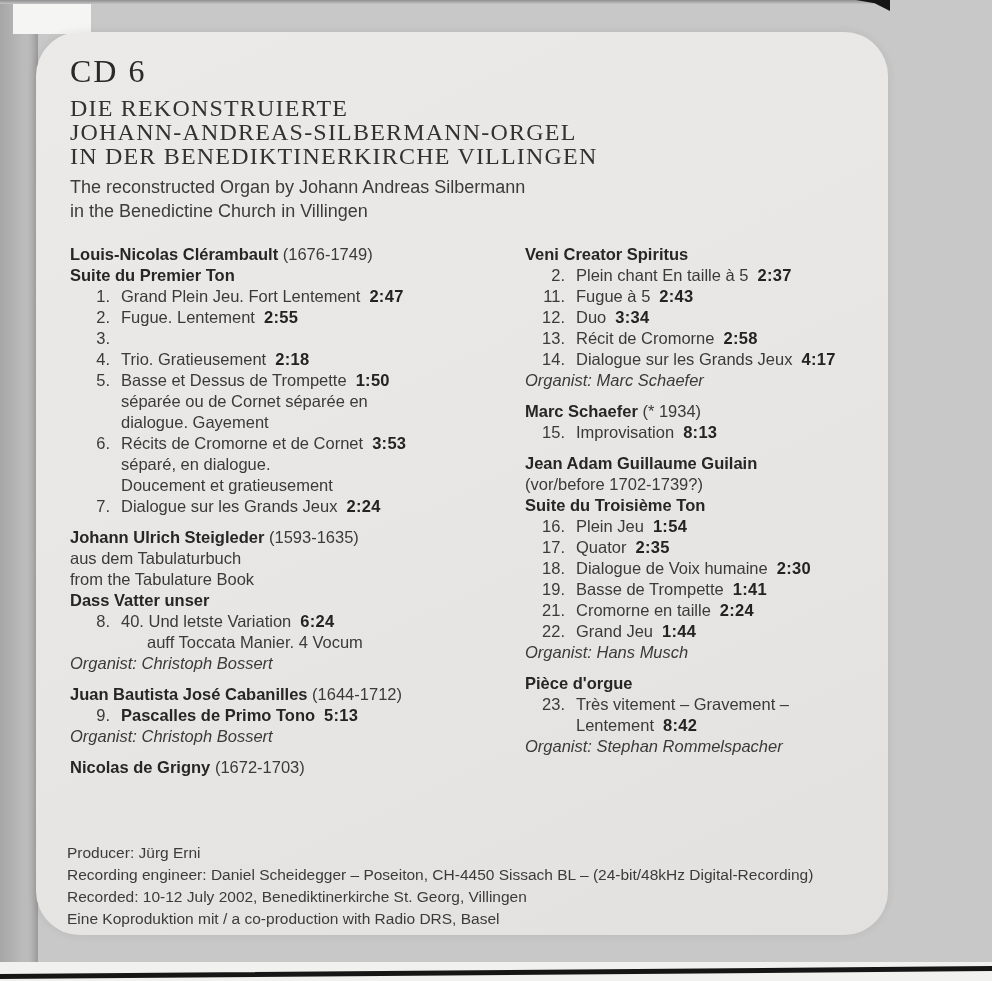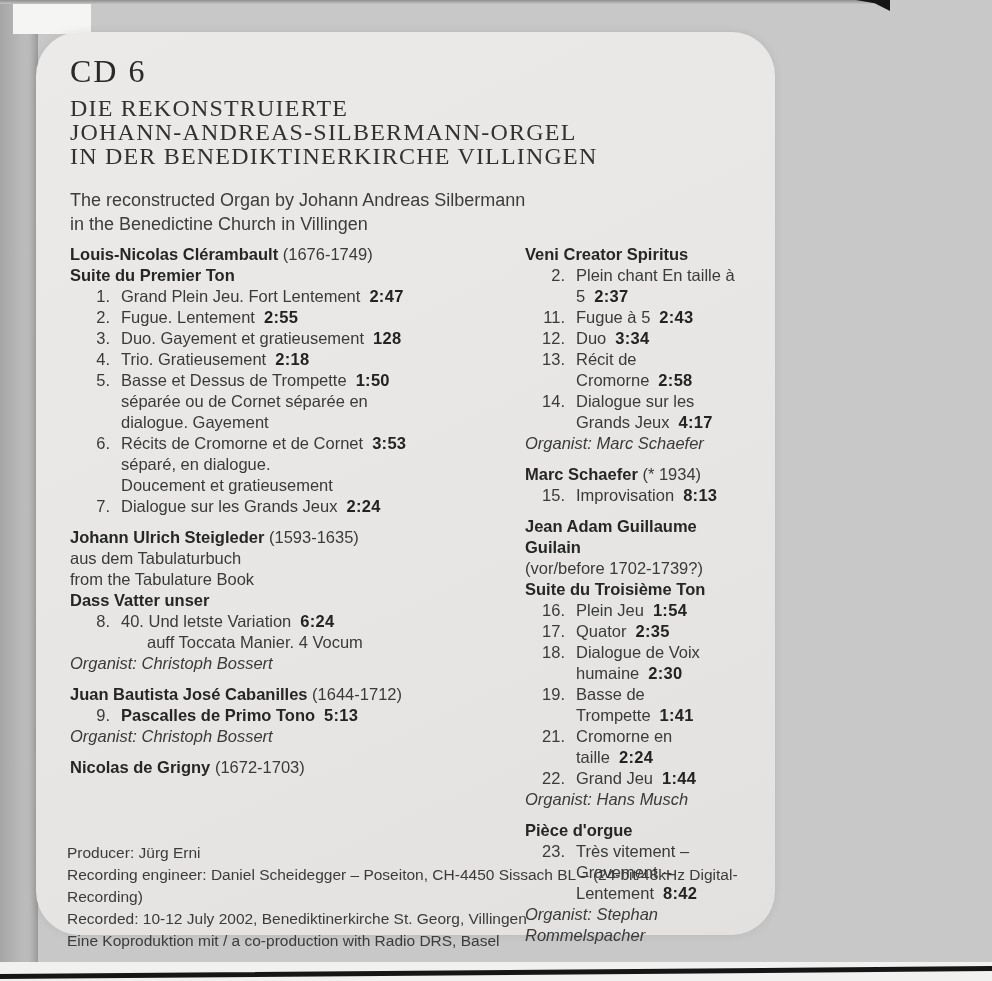--- a/index.html
+++ b/index.html
@@ -18,33 +18,33 @@
   .top-white{position:absolute;left:13px;top:0;width:78px;height:34px;background:#f5f5f3;}
   .top-edge{position:absolute;left:0;top:0;width:886px;height:4px;
     background:linear-gradient(to bottom,#8f8f8f,#c4c4c4);}
   .top-wedge{position:absolute;left:856px;top:0;width:34px;height:11px;background:#151515;
     clip-path:polygon(0 0,100% 0,100% 100%,55% 30%);}
   .bottom-strip{position:absolute;left:0;top:962px;width:992px;height:19px;background:#f1f1ef;}
   .bottom-line{position:absolute;left:-4px;top:8px;width:1002px;height:5px;background:#161616;
     transform:rotate(-0.45deg);border-radius:3px;}
   
   .card{
-    position:absolute;left:36px;top:32px;width:739px;height:903px;
+    position:absolute;left:36px;top:32px;width:852px;height:903px;
     border-radius:44px;
     background:linear-gradient(155deg,#ebeae8 0%,#e7e6e4 55%,#e2e1df 100%);
     box-shadow:0 0 10px rgba(0,0,0,.08);
     color:#3a3a3a;
   }
   .header{position:absolute;left:34px;top:22px;right:26px;}
   .cd{font-family:"Liberation Serif","DejaVu Serif",serif;font-size:32px;color:#2a2a2a;
       letter-spacing:2px;line-height:34px;}
   .title{margin-top:8px;}
   .tl{font-family:"Liberation Serif","DejaVu Serif",serif;font-size:24px;line-height:24px;
       letter-spacing:1.2px;color:#333230;white-space:nowrap;}
-  .subtitle{margin-top:20px;}
+  .subtitle{margin-top:7px;}
   .sl{font-size:18px;line-height:24px;color:#3c3c3c;}
   
   .cols{position:absolute;left:34px;top:212px;right:24px;display:flex;gap:24px;}
   .colL{width:431px;flex:0 0 431px;}
   .colR{flex:1;}
   .section{margin-bottom:10px;}
   .head{font-size:16.5px;line-height:21px;color:#3a3a3a;}
   .seg.b{font-weight:bold;color:#262626;}
   .track{display:flex;font-size:16.5px;line-height:21px;}
   .tnum{flex:0 0 40px;text-align:right;margin-right:11px;color:#3a3a3a;}
@@ -92,23 +92,20 @@
               </span>
             </div>
             <div class="track">
               <span class="tnum">2.</span>
               <span class="tbody">
                 <div class="tline"><span class="seg">Fugue. Lentement</span><span class="seg time">2:55</span></div>
               </span>
             </div>
             <div class="track">
               <span class="tnum">3.</span>
-              <span class="tbody">
-                <div class="tline"><span class="seg">Duo. Gayement et gratieusement</span><span class="seg time">128</span></div>
-              </span>
             </div>
             <div class="track">
               <span class="tnum">4.</span>
               <span class="tbody">
                 <div class="tline"><span class="seg">Trio. Gratieusement</span><span class="seg time">2:18</span></div>
               </span>
             </div>
             <div class="track">
               <span class="tnum">5.</span>
               <span class="tbody">

